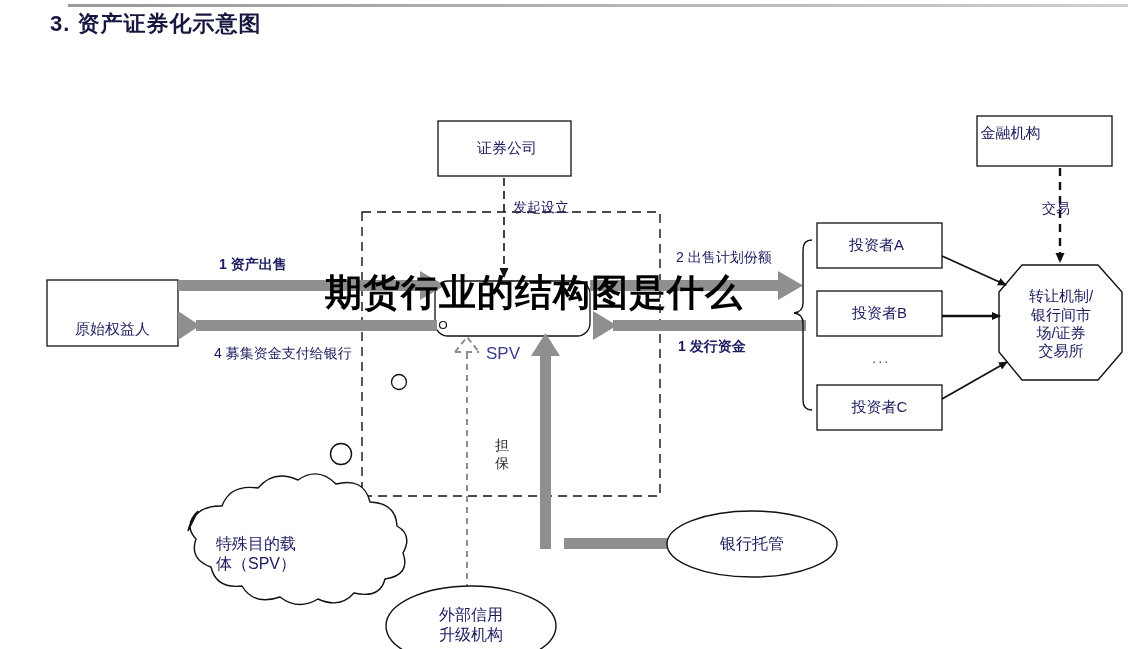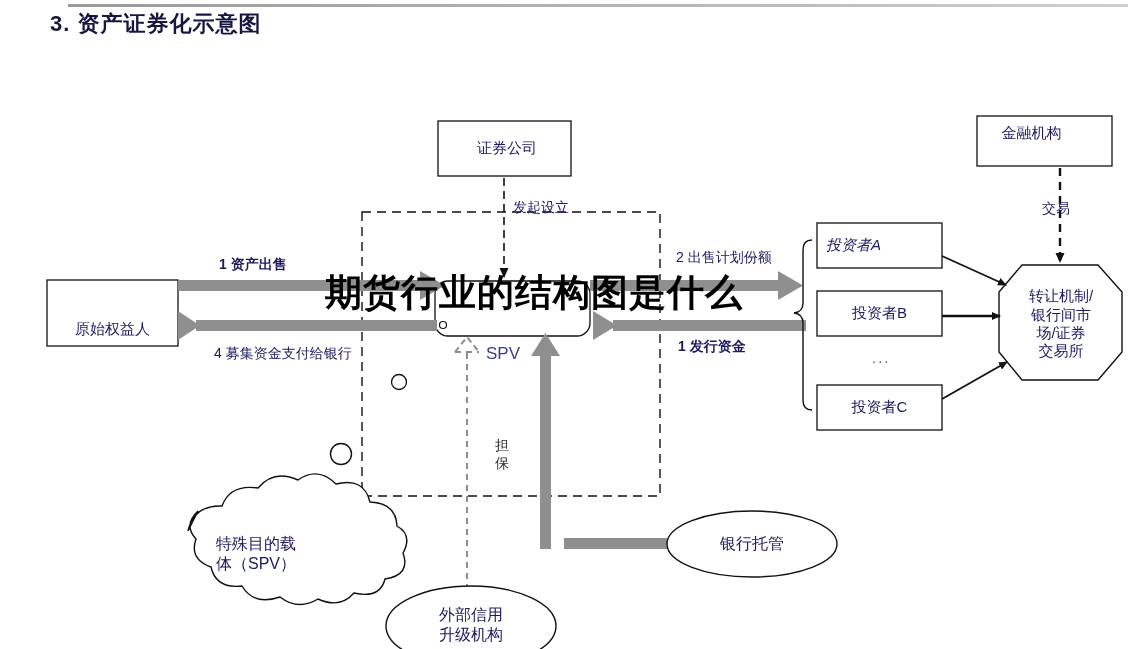--- a/index.html
+++ b/index.html
@@ -138,27 +138,27 @@
     </g>
 
     <ellipse cx="471" cy="626" rx="85" ry="40" fill="#ffffff" stroke="#111" stroke-width="1.4"></ellipse>
 
     <ellipse cx="752" cy="544" rx="85" ry="33" fill="#ffffff" stroke="#111" stroke-width="1.4"></ellipse>
 
   </svg>
 
   <div class="nodetext" style="left:438px;top:121px;width:138px;height:55px;">证券公司</div>
 
-  <div class="nodetext" style="left:964px;top:116px;width:135px;height:34px;">金融机构</div>
+  <div class="nodetext" style="left:943px;top:116px;width:135px;height:34px;">金融机构</div>
 
   <div class="nodetext" style="left:47px;top:280px;width:131px;height:66px;margin-top:16px;">原始权益人</div>
 
   <div id="spvlabel" style="left:486px;top:302px;">SPV</div>
 
-  <div class="nodetext" style="left:794px;top:223px;width:119px;height:45px;font-style:italic;">投资者A</div>
+  <div class="nodetext" style="left:817px;top:223px;width:119px;height:45px;">投资者A</div>
   <div class="nodetext" style="left:817px;top:385px;width:125px;height:45px;">投资者C</div>
   <div class="nodetext" style="left:817px;top:291px;width:125px;height:45px;">投资者B</div>
   <div id="dots" style="left:872px;top:349px;">...</div>
 
   <div class="nodetext" style="left:170px;top:517px;width:172px;height:74px;font-size:16px;">特殊目的载
 体（SPV）</div>
 
   <div class="nodetext" style="left:999px;top:268px;width:124px;height:112px;font-size:15px;">转让机制/
 银行间市
 场/证券

